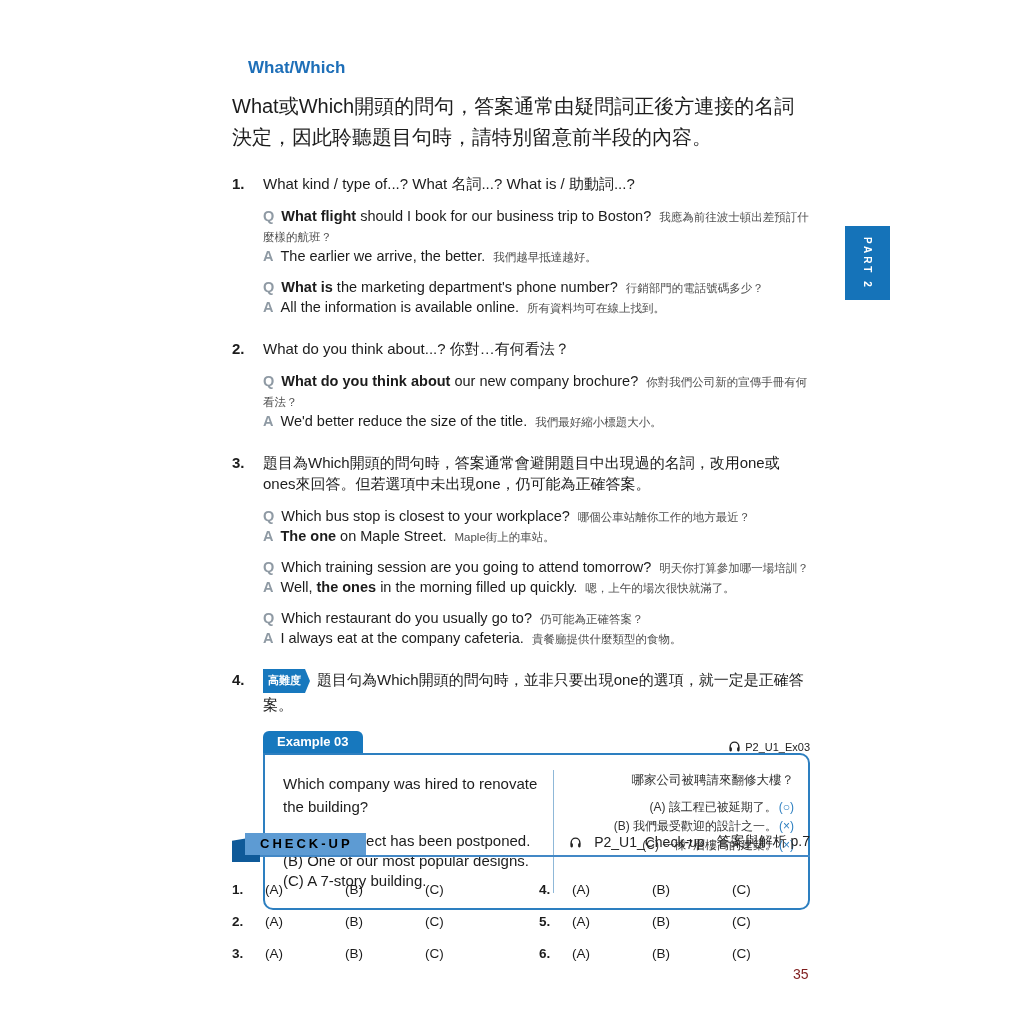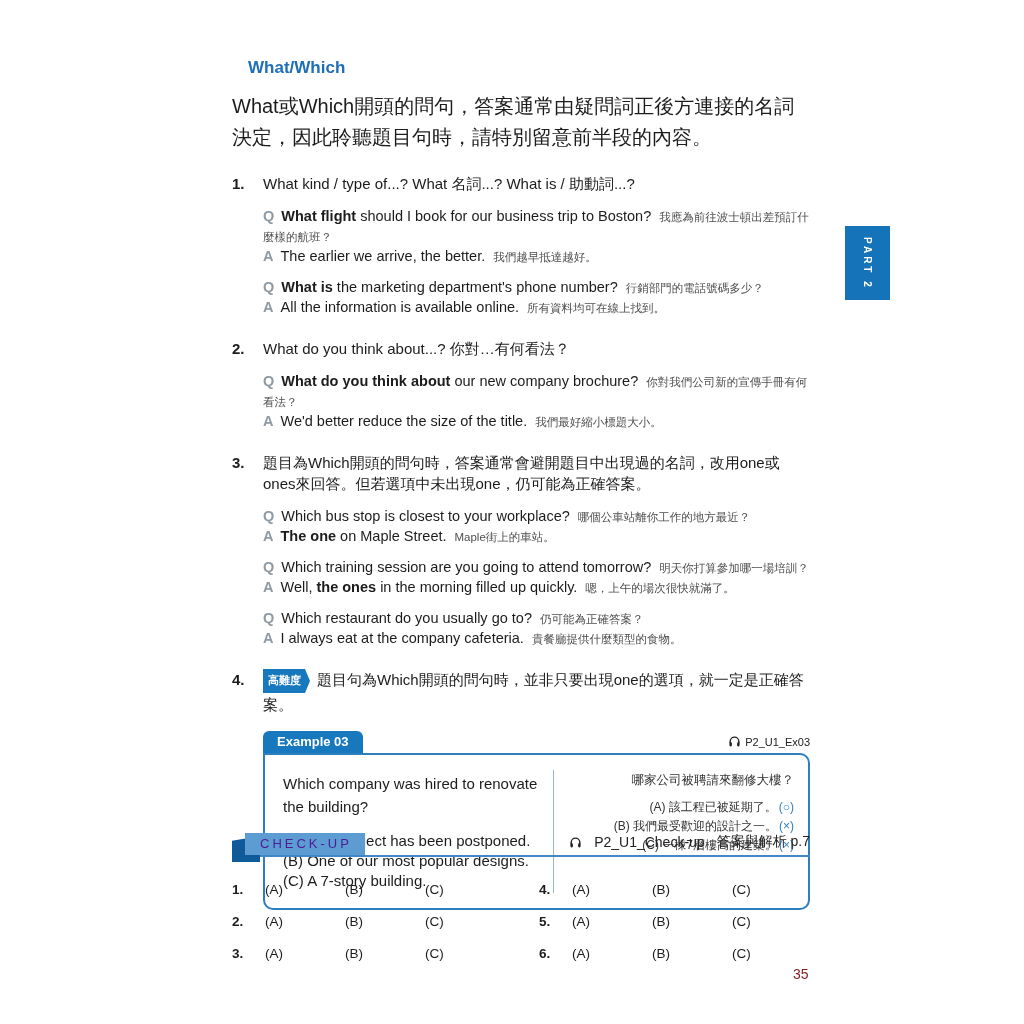--- a/index.html
+++ b/index.html
@@ -22,35 +22,35 @@
   .bold { font-weight:bold; }
   .zh { font-size:11.5px; color:#4f4f4f; margin-left:8px; }
 
   .badge { display:inline-block; background:#1778be; color:#fff; font-size:11px; font-weight:bold;
            padding:1px 9px 2px 5px; margin-right:7px; position:relative; top:-1px;
            clip-path:polygon(0 0, calc(100% - 5px) 0, 100% 50%, calc(100% - 5px) 100%, 0 100%); }
 
   .example-wrap { margin:16px 0 0 31px; }
   .example-header { display:flex; justify-content:space-between; align-items:flex-end; }
   .example-tab { background:#1778be; color:#fff; font-weight:bold; font-size:13px; padding:3px 14px 4px; border-radius:6px 6px 0 0; }
-  .audio-ref { display:flex; align-items:center; gap:4px; font-size:11px; color:#222; margin-bottom:5px; }
+  .audio-ref { display:flex; align-items:center; gap:4px; font-size:11px; color:#222; }
   .example-box { border:2px solid #2d7fc0; border-radius:0 10px 10px 10px; display:flex; padding:15px 0; min-height:112px; }
   .ex-left { width:53%; padding:2px 14px 2px 18px; font-size:15px; }
   .ex-question { line-height:23px; margin-bottom:13px; }
   .ex-option { line-height:20px; }
   .ex-right { flex:1; border-left:1px solid #8fb8d8; padding:2px 14px 2px 24px;text-align:right; }
   .ex-question-zh { font-size:12.5px; color:#333; margin-bottom:9px; }
   .ex-option-zh { font-size:12px; color:#333; line-height:19px; }
   .mark { color:#2d7fc0; margin-left:2px; }
 
   .checkup { position:absolute; left:232px; top:833px; width:578px; }
   .checkup-banner { position:relative; height:24px; border-bottom:2px solid #4388c6; }
   .ribbon-fold { position:absolute; left:0px; top:3px; width:28px; height:26px; background:#0f5a99;
                  clip-path:polygon(0 18%, 100% 0, 100% 100%, 0 100%); }
-  .checkup-label { position:absolute; left:13px; top:0; background:#5d9bd3; color:#4c1d95; font-weight:normal;
+  .checkup-label { position:absolute; left:13px; top:0; background:#5d9bd3; color:#000000; font-weight:bold;
                    font-size:13px; letter-spacing:3px; padding:3px 13px 4px 15px;text-align:center; }
   .checkup-audio { position:absolute; right:0; bottom:4px; display:flex; align-items:center; gap:12px; font-size:14px; color:#222; }
 
   .answers { display:flex; margin-top:24px; }
   .ans-col { display:grid; grid-template-columns:33px 80px 80px 76px; row-gap:14px; font-size:13.5px; line-height:18px; }
   .ans-col.left { margin-right:38px; }
   .ans-num { font-weight:bold; }
 
   .part-tab { position:absolute; left:845px; top:226px; width:45px; height:74px; background:#1573b9;
               color:#fff; display:flex; align-items:center; justify-content:center;

